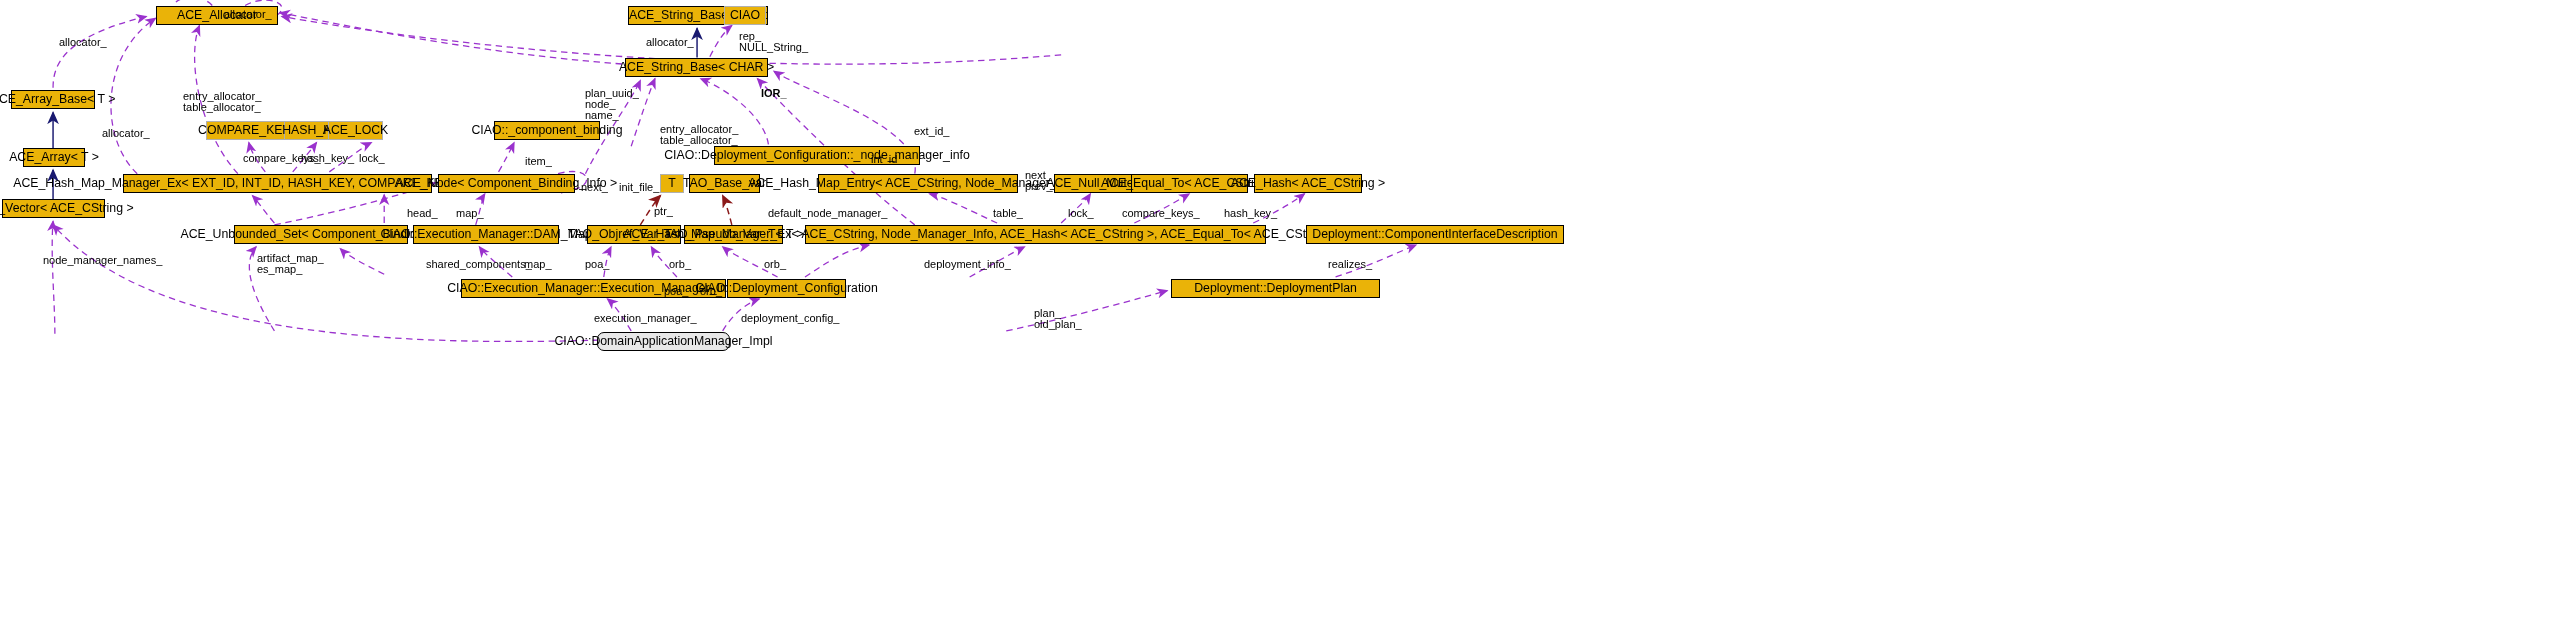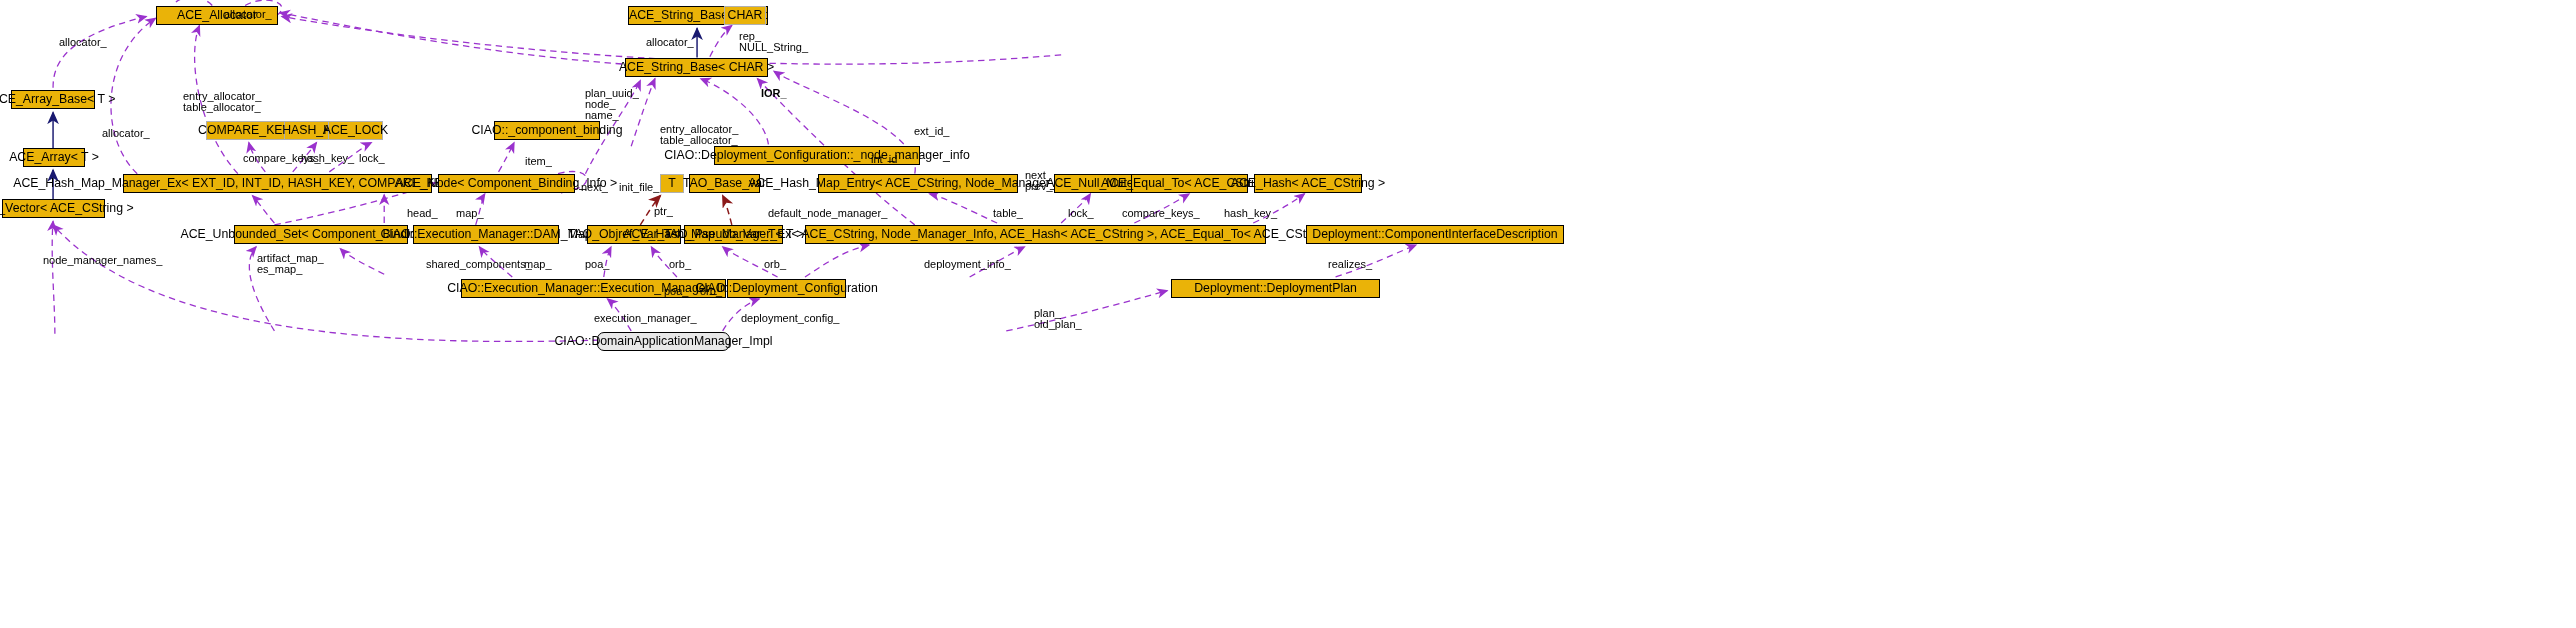--- a/index.html
+++ b/index.html
@@ -154,21 +154,21 @@
     </g>
   </svg>
 
   <div class="node" style="left:156px;top:5.5px;width:122px;">
       <span>ACE_Allocator</span>
     </div>
   <div class="node" style="left:628px;top:5.5px;width:140px;">
       <span>ACE_String_Base_Const</span>
     </div>
   <div class="node tmpl" style="left:724px;top:5.5px;width:42px;">
-      <span>CHAR</span>
+      <span>CIAO</span>
     </div>
   <div class="node" style="left:625px;top:58px;width:143px;">
       <span>ACE_String_Base&lt; CHAR &gt;</span>
     </div>
   <div class="node" style="left:11px;top:90px;width:84px;">
       <span>ACE_Array_Base&lt; T &gt;</span>
     </div>
   <div class="node" style="left:23px;top:148px;width:62px;">
       <span>ACE_Array&lt; T &gt;</span>
     </div>

